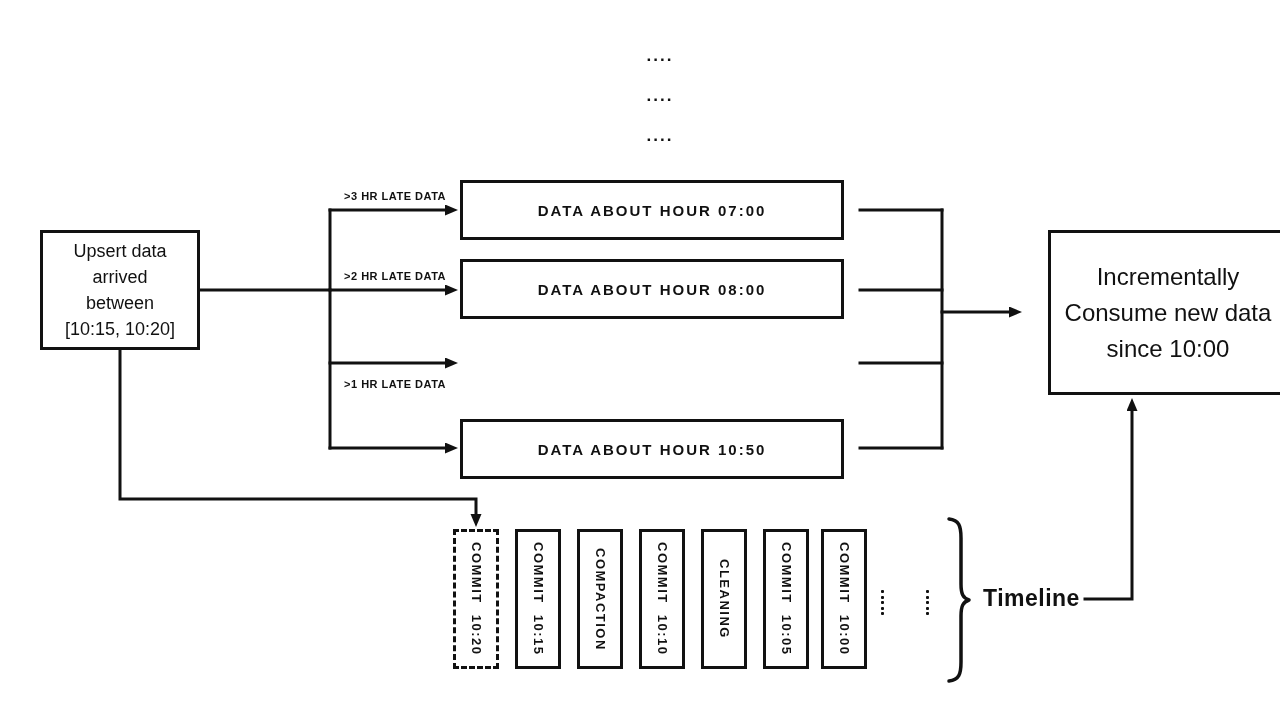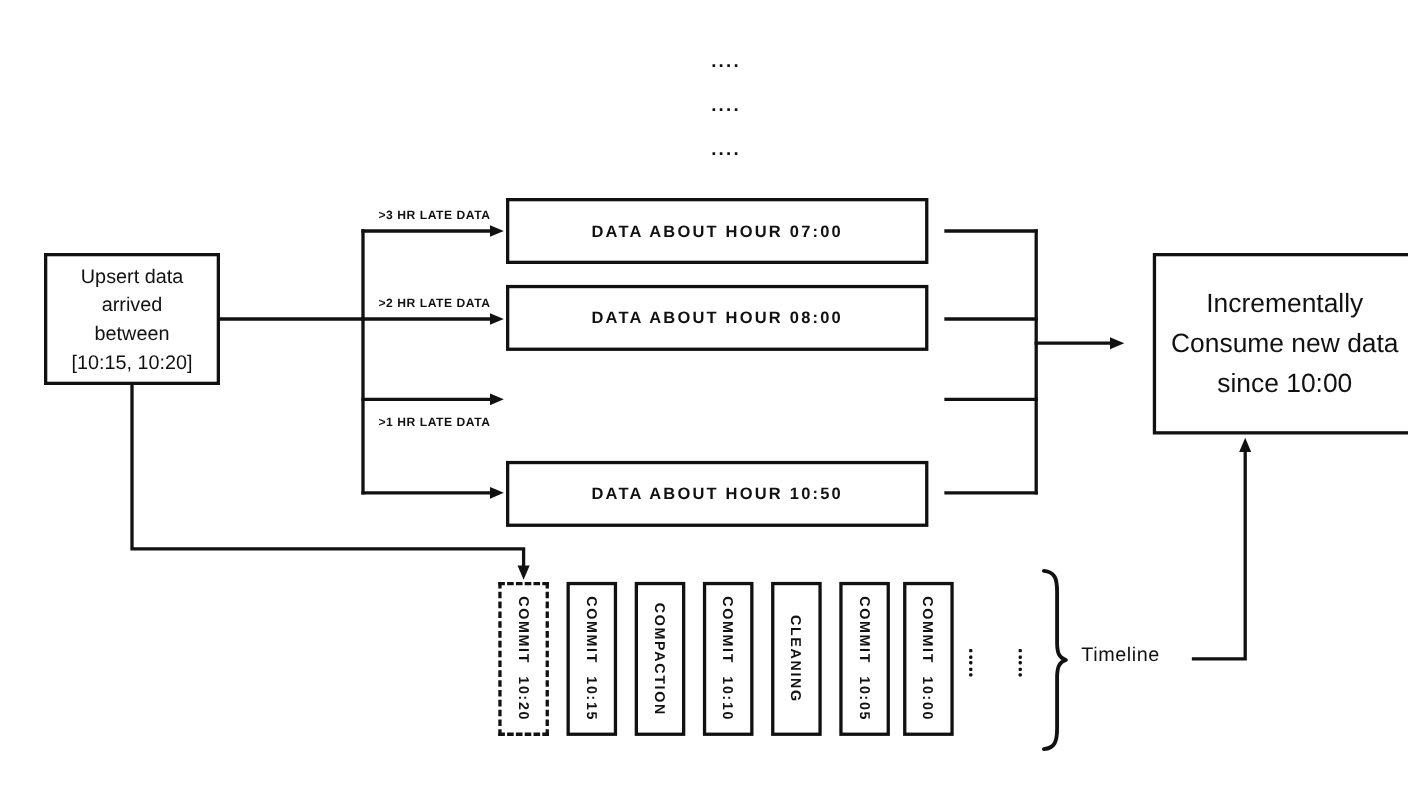--- a/index.html
+++ b/index.html
@@ -42,21 +42,21 @@
     position:absolute;left:640px;width:40px;text-align:center;
     font-weight:bold;font-size:17px;letter-spacing:2px;line-height:16px;height:16px;
   }
   .td-0{top:48px;} .td-1{top:88px;} .td-2{top:128px;}
 
   .vdots{position:absolute;top:590px;display:flex;flex-direction:column;gap:2.5px;align-items:center;}
   .vd-0{left:881px;} .vd-1{left:926px;}
   .vdots i{display:block;width:3px;height:3px;background:#111;border-radius:1px;}
 
   .timeline-label{
-    position:absolute;left:983px;top:585px;font-size:18px;letter-spacing:0.5px;white-space:nowrap;
+    position:absolute;left:983px;top:585px;font-size:23px;letter-spacing:0.5px;white-space:nowrap;font-weight:bold;
   }
 </style>
 </head>
 <body>
 
 <div class="canvas">
 
   <svg class="wires" viewBox="0 0 1280 720">
     <defs>
       <marker id="arrow" markerUnits="userSpaceOnUse" markerWidth="16" markerHeight="13" refX="2" refY="5.5" orient="auto">

